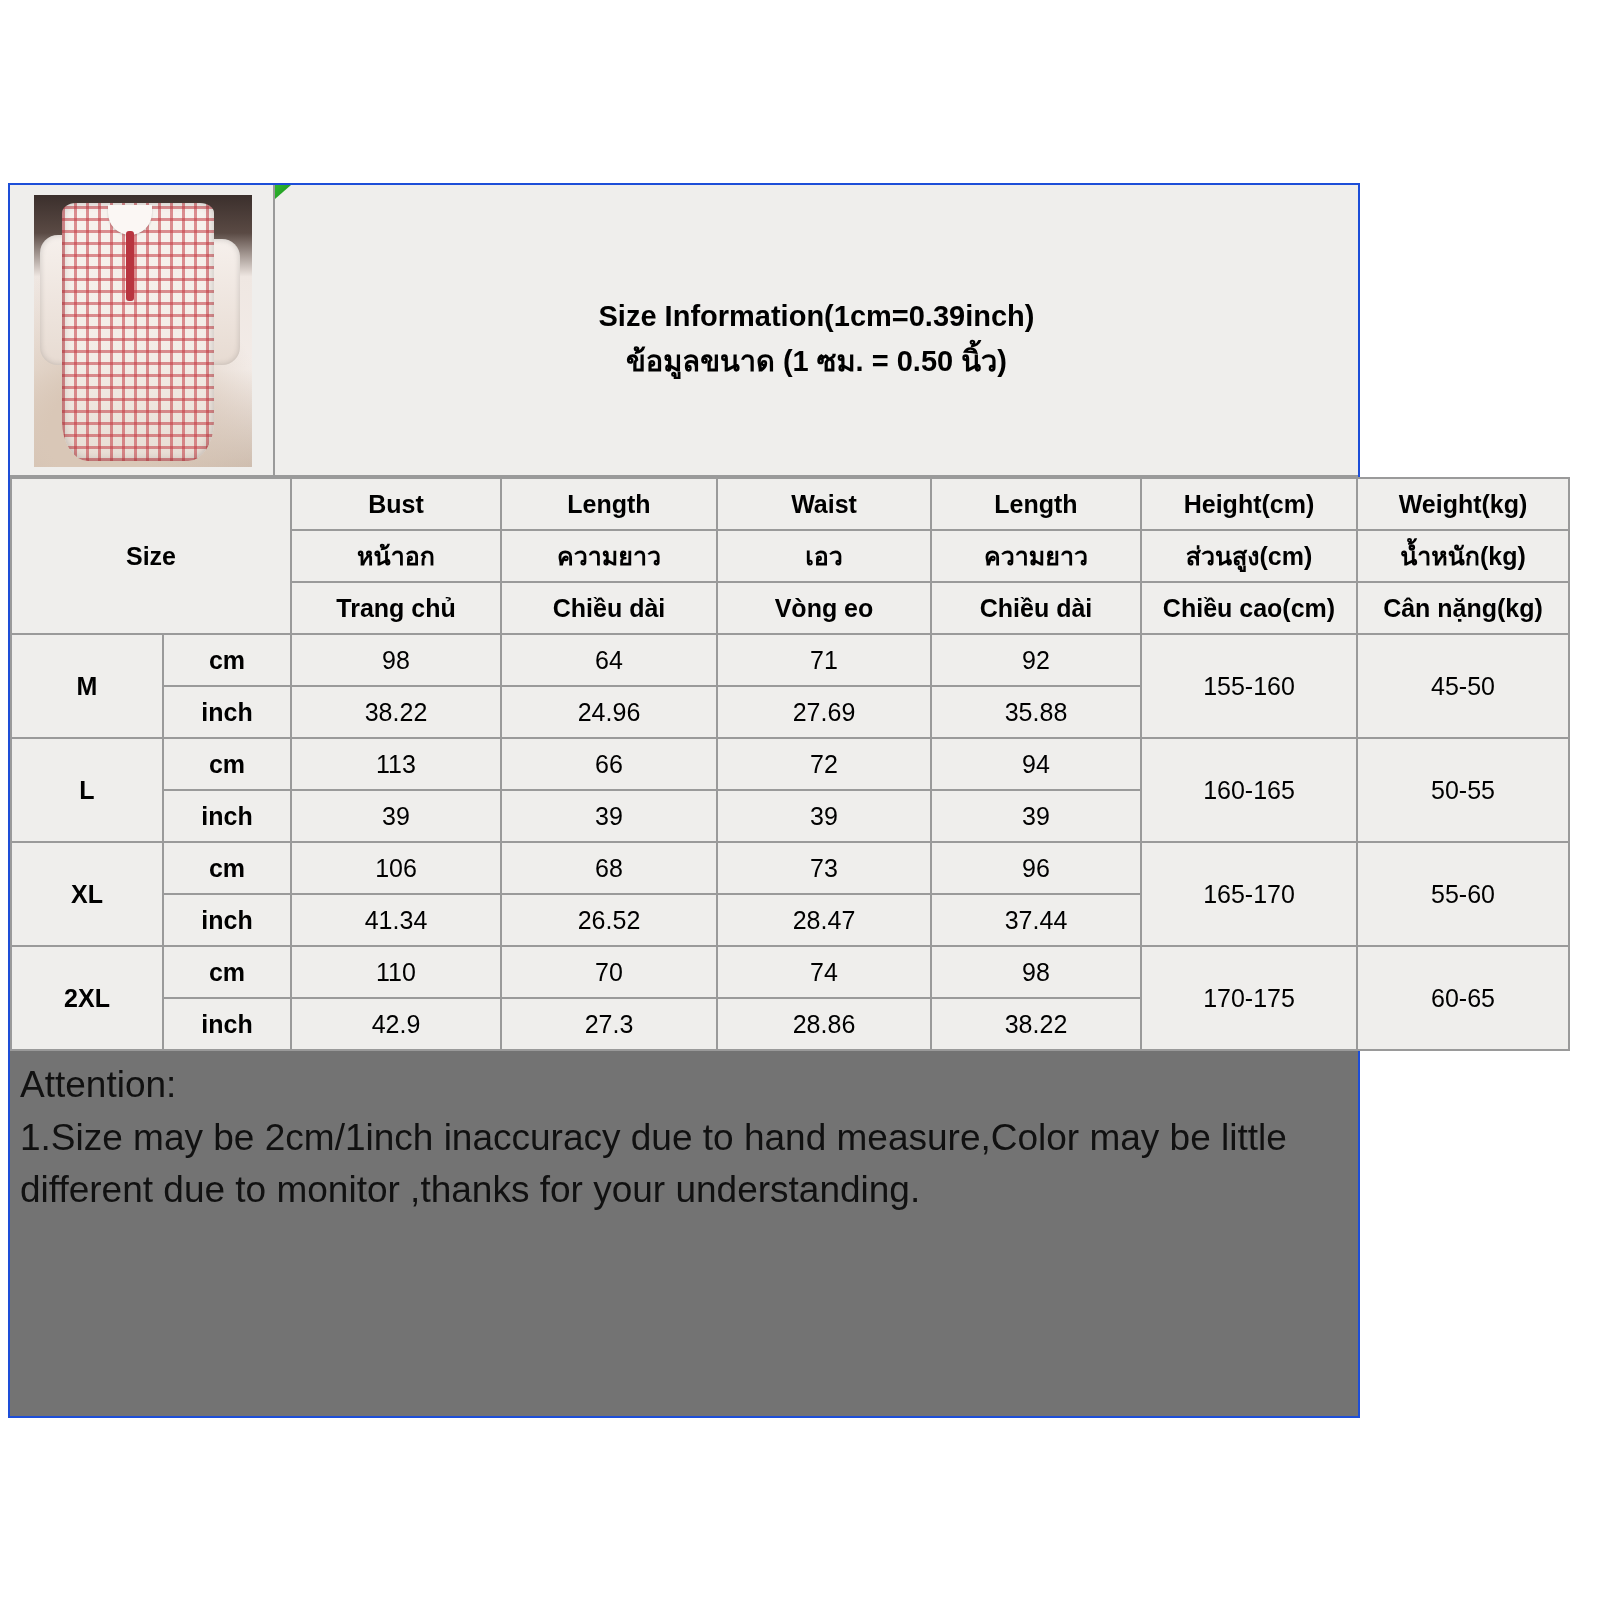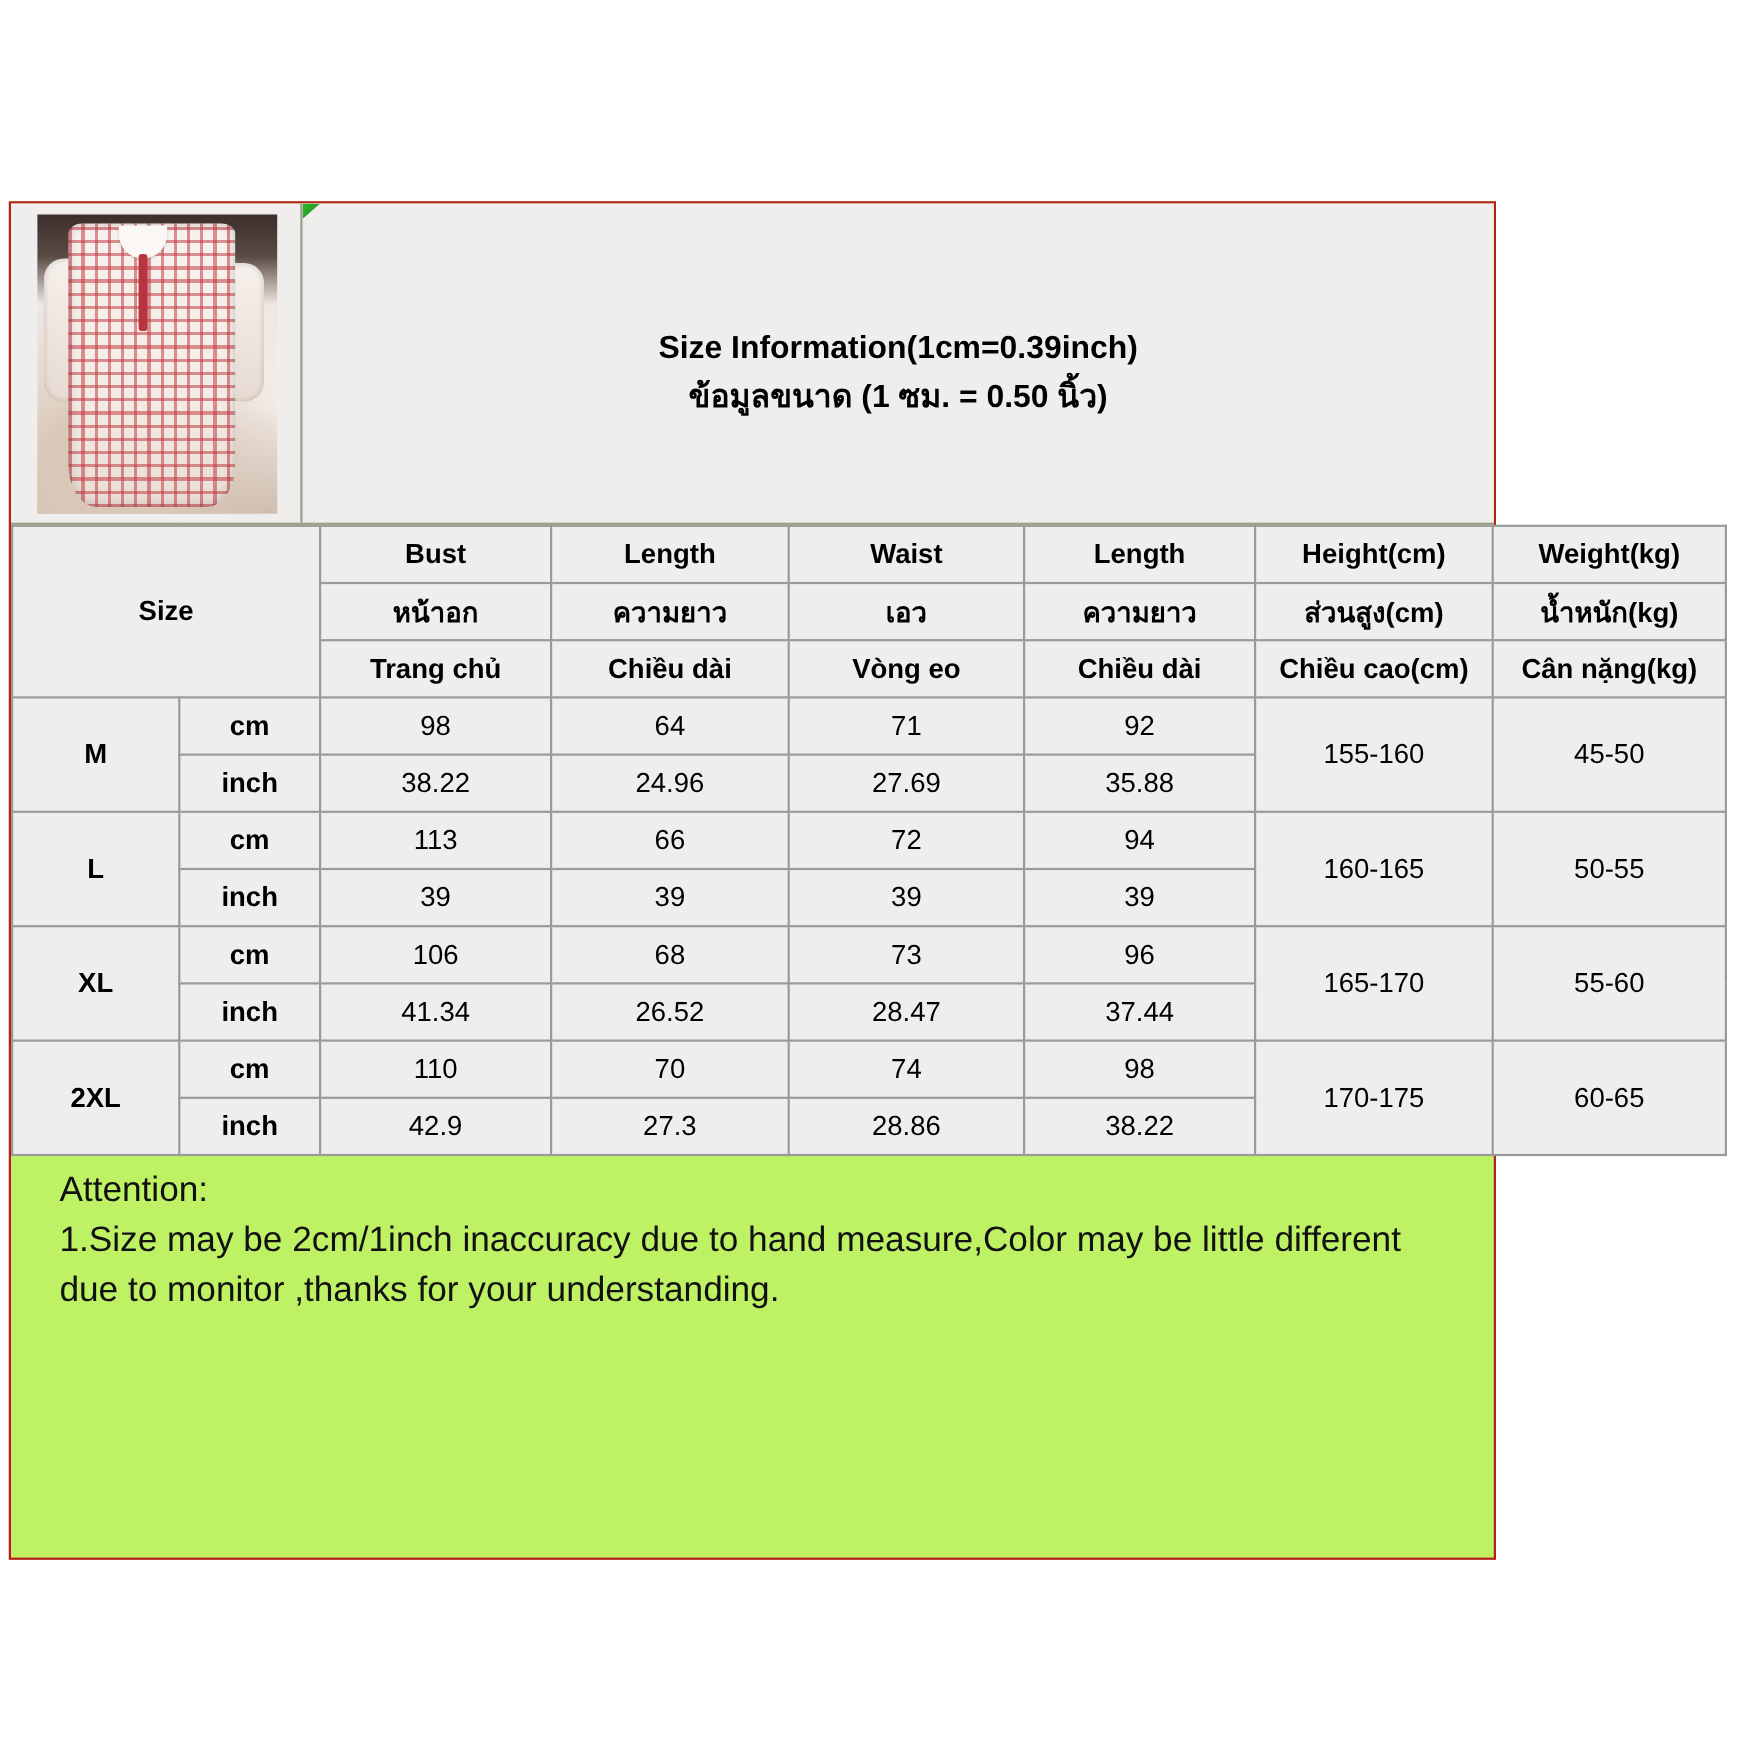--- a/index.html
+++ b/index.html
@@ -13,23 +13,23 @@
     font-family: "Liberation Sans", sans-serif;
     color: #000000;
     position: relative;
   }
   .sheet {
     position: absolute;
     left: 8px;
     top: 183px;
     width: 1352px;
     height: 1235px;
-    border: 2px solid #b91c1c;
-    box-sizing: border-box;
-    background: #bef264;
+    border: 2px solid #1d4ed8;
+    box-sizing: border-box;
+    background: #737373;
   }
   
   .header-band {
     display: flex;
     height: 292px;
     border-bottom: 2px solid #9a9a9a;
     box-sizing: border-box;
   }
   .photo-cell {
     width: 265px;
@@ -169,24 +169,23 @@
   col.c-unit  { width: 128px; }
   col.c-a     { width: 210px; }
   col.c-b     { width: 216px; }
   col.c-c     { width: 214px; }
   col.c-d     { width: 210px; }
   col.c-e     { width: 216px; }
   col.c-f     { width: 212px; }
   
   .attention {
     padding: 8px 28px 0 10px;
-    font-size: 32px;
+    font-size: 37px;
     line-height: 1.42;
     color: #111;
-    margin-left: 34px;
   }
   .attention p { margin: 0; }
 </style>
 </head>
 <body>
 
 <div class="sheet">
 
   <div class="header-band">
     <div class="photo-cell">

